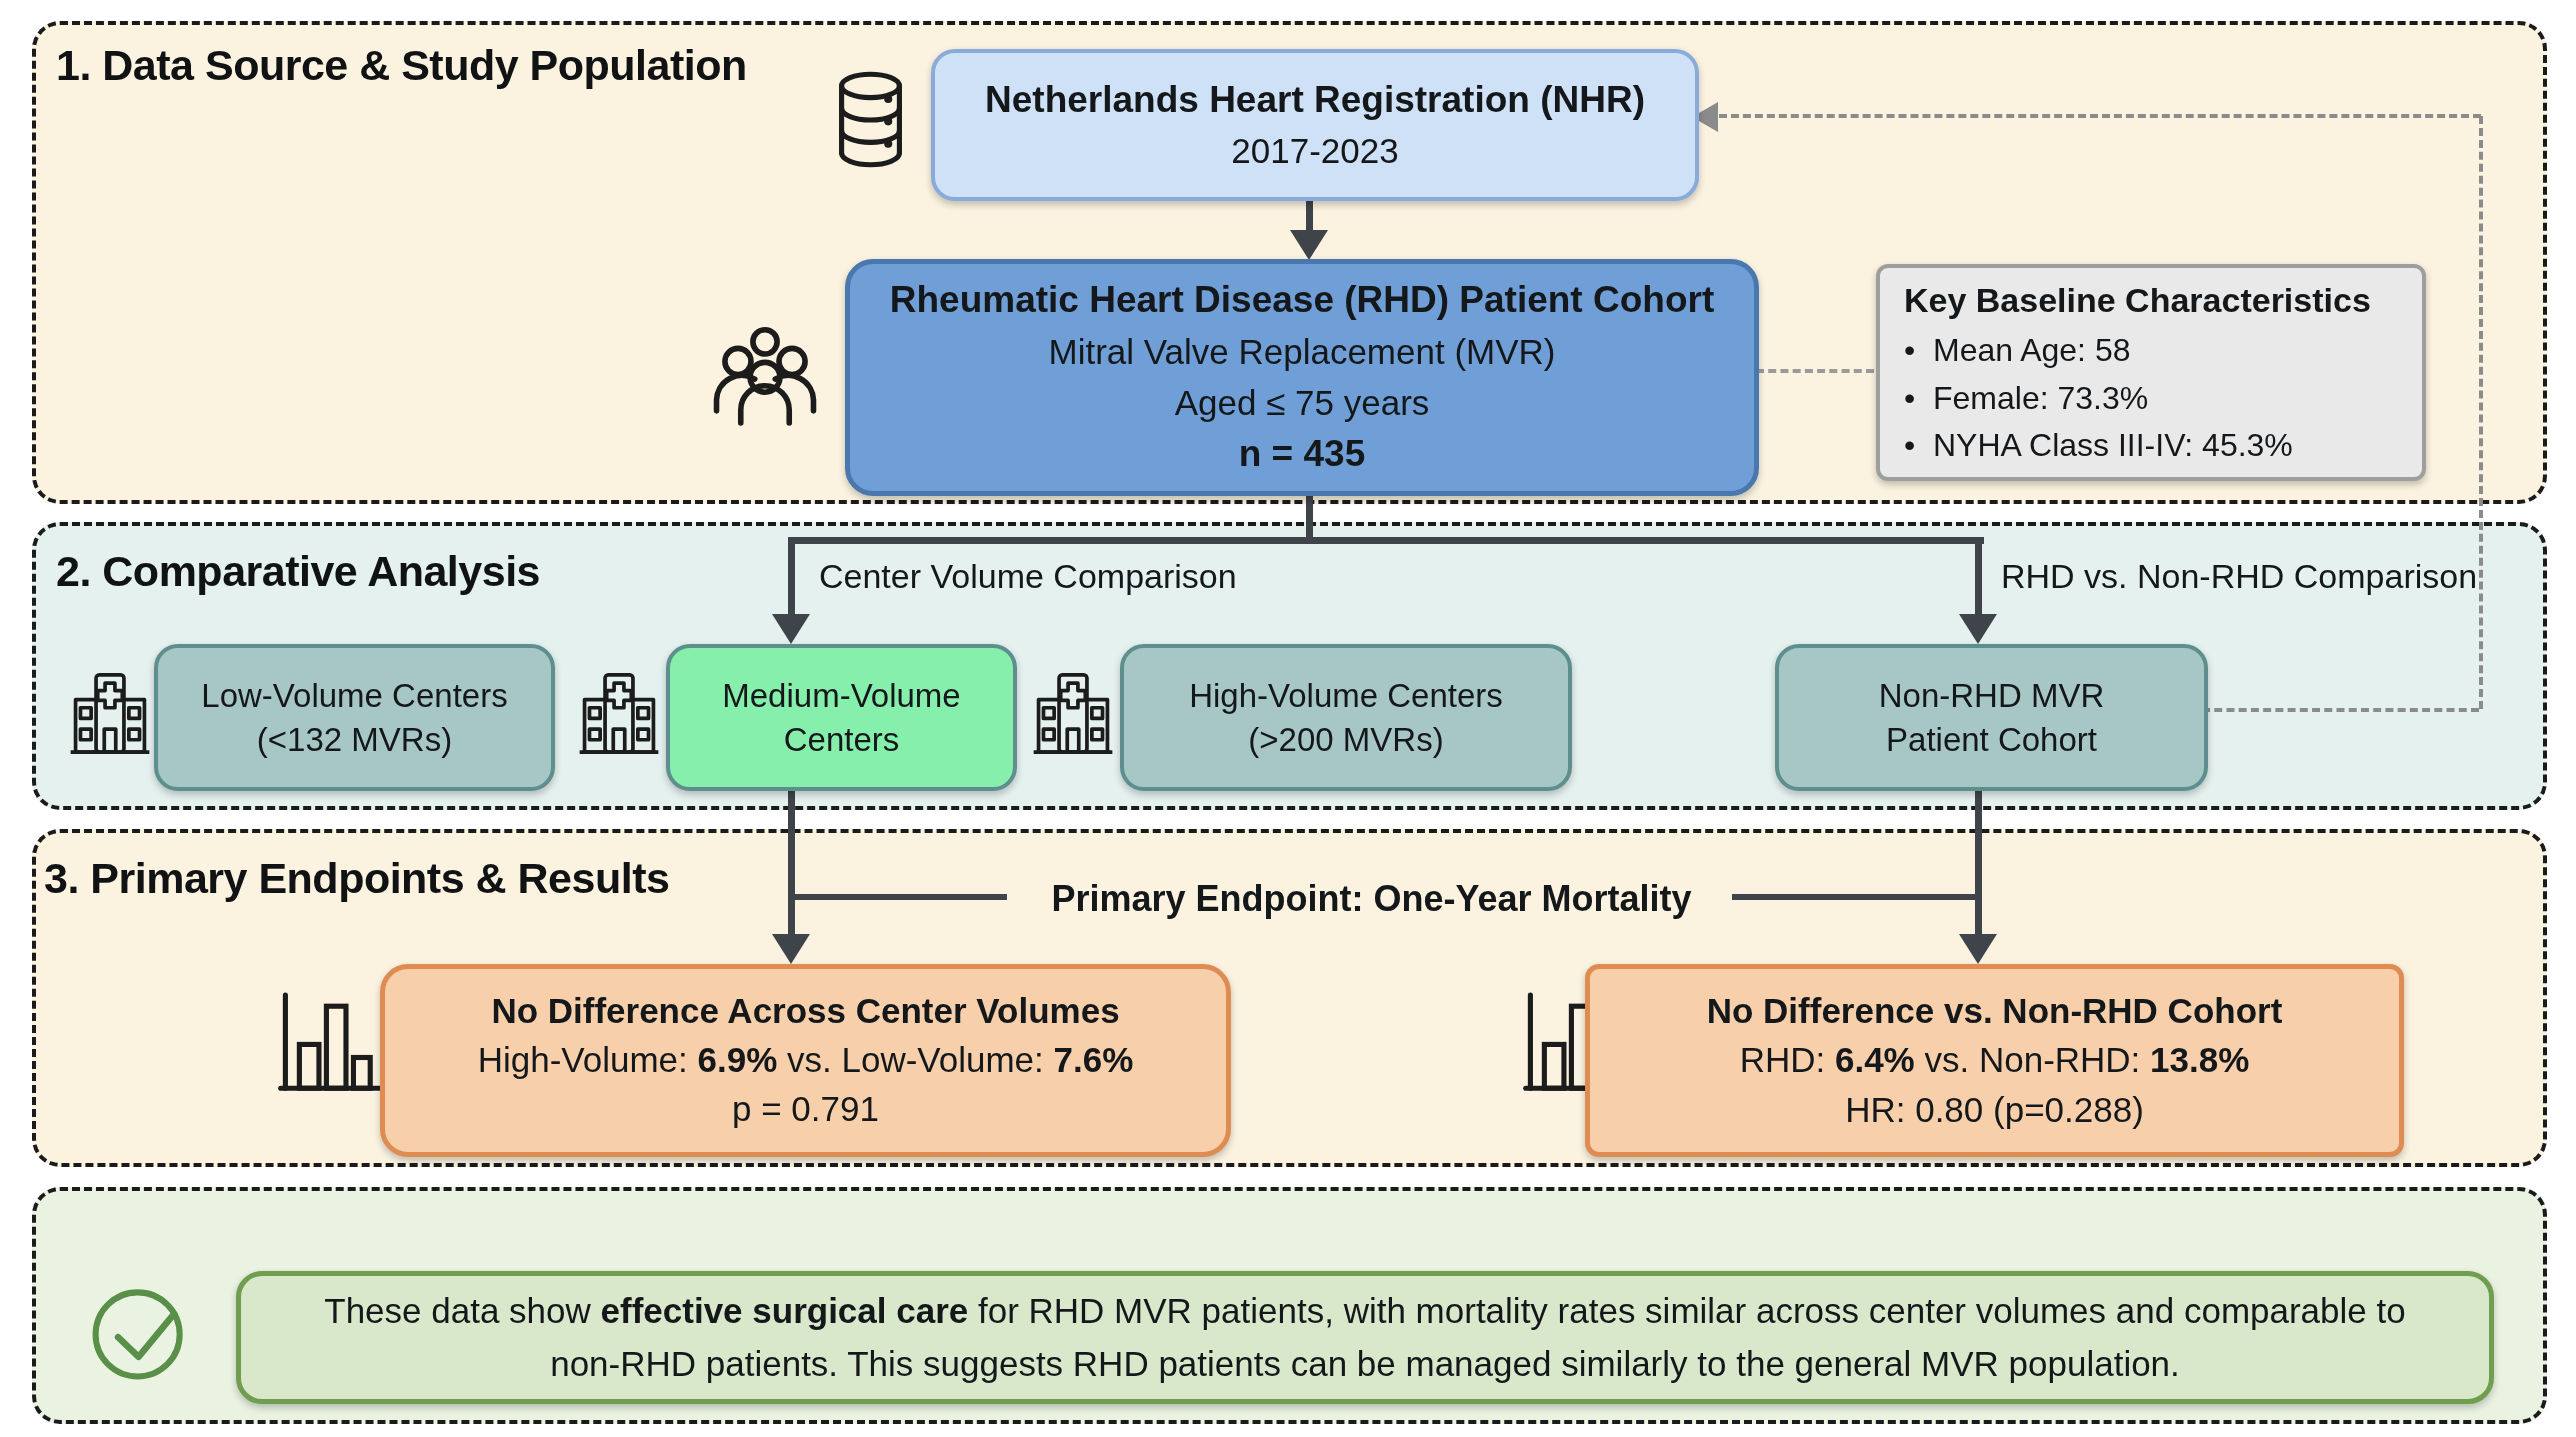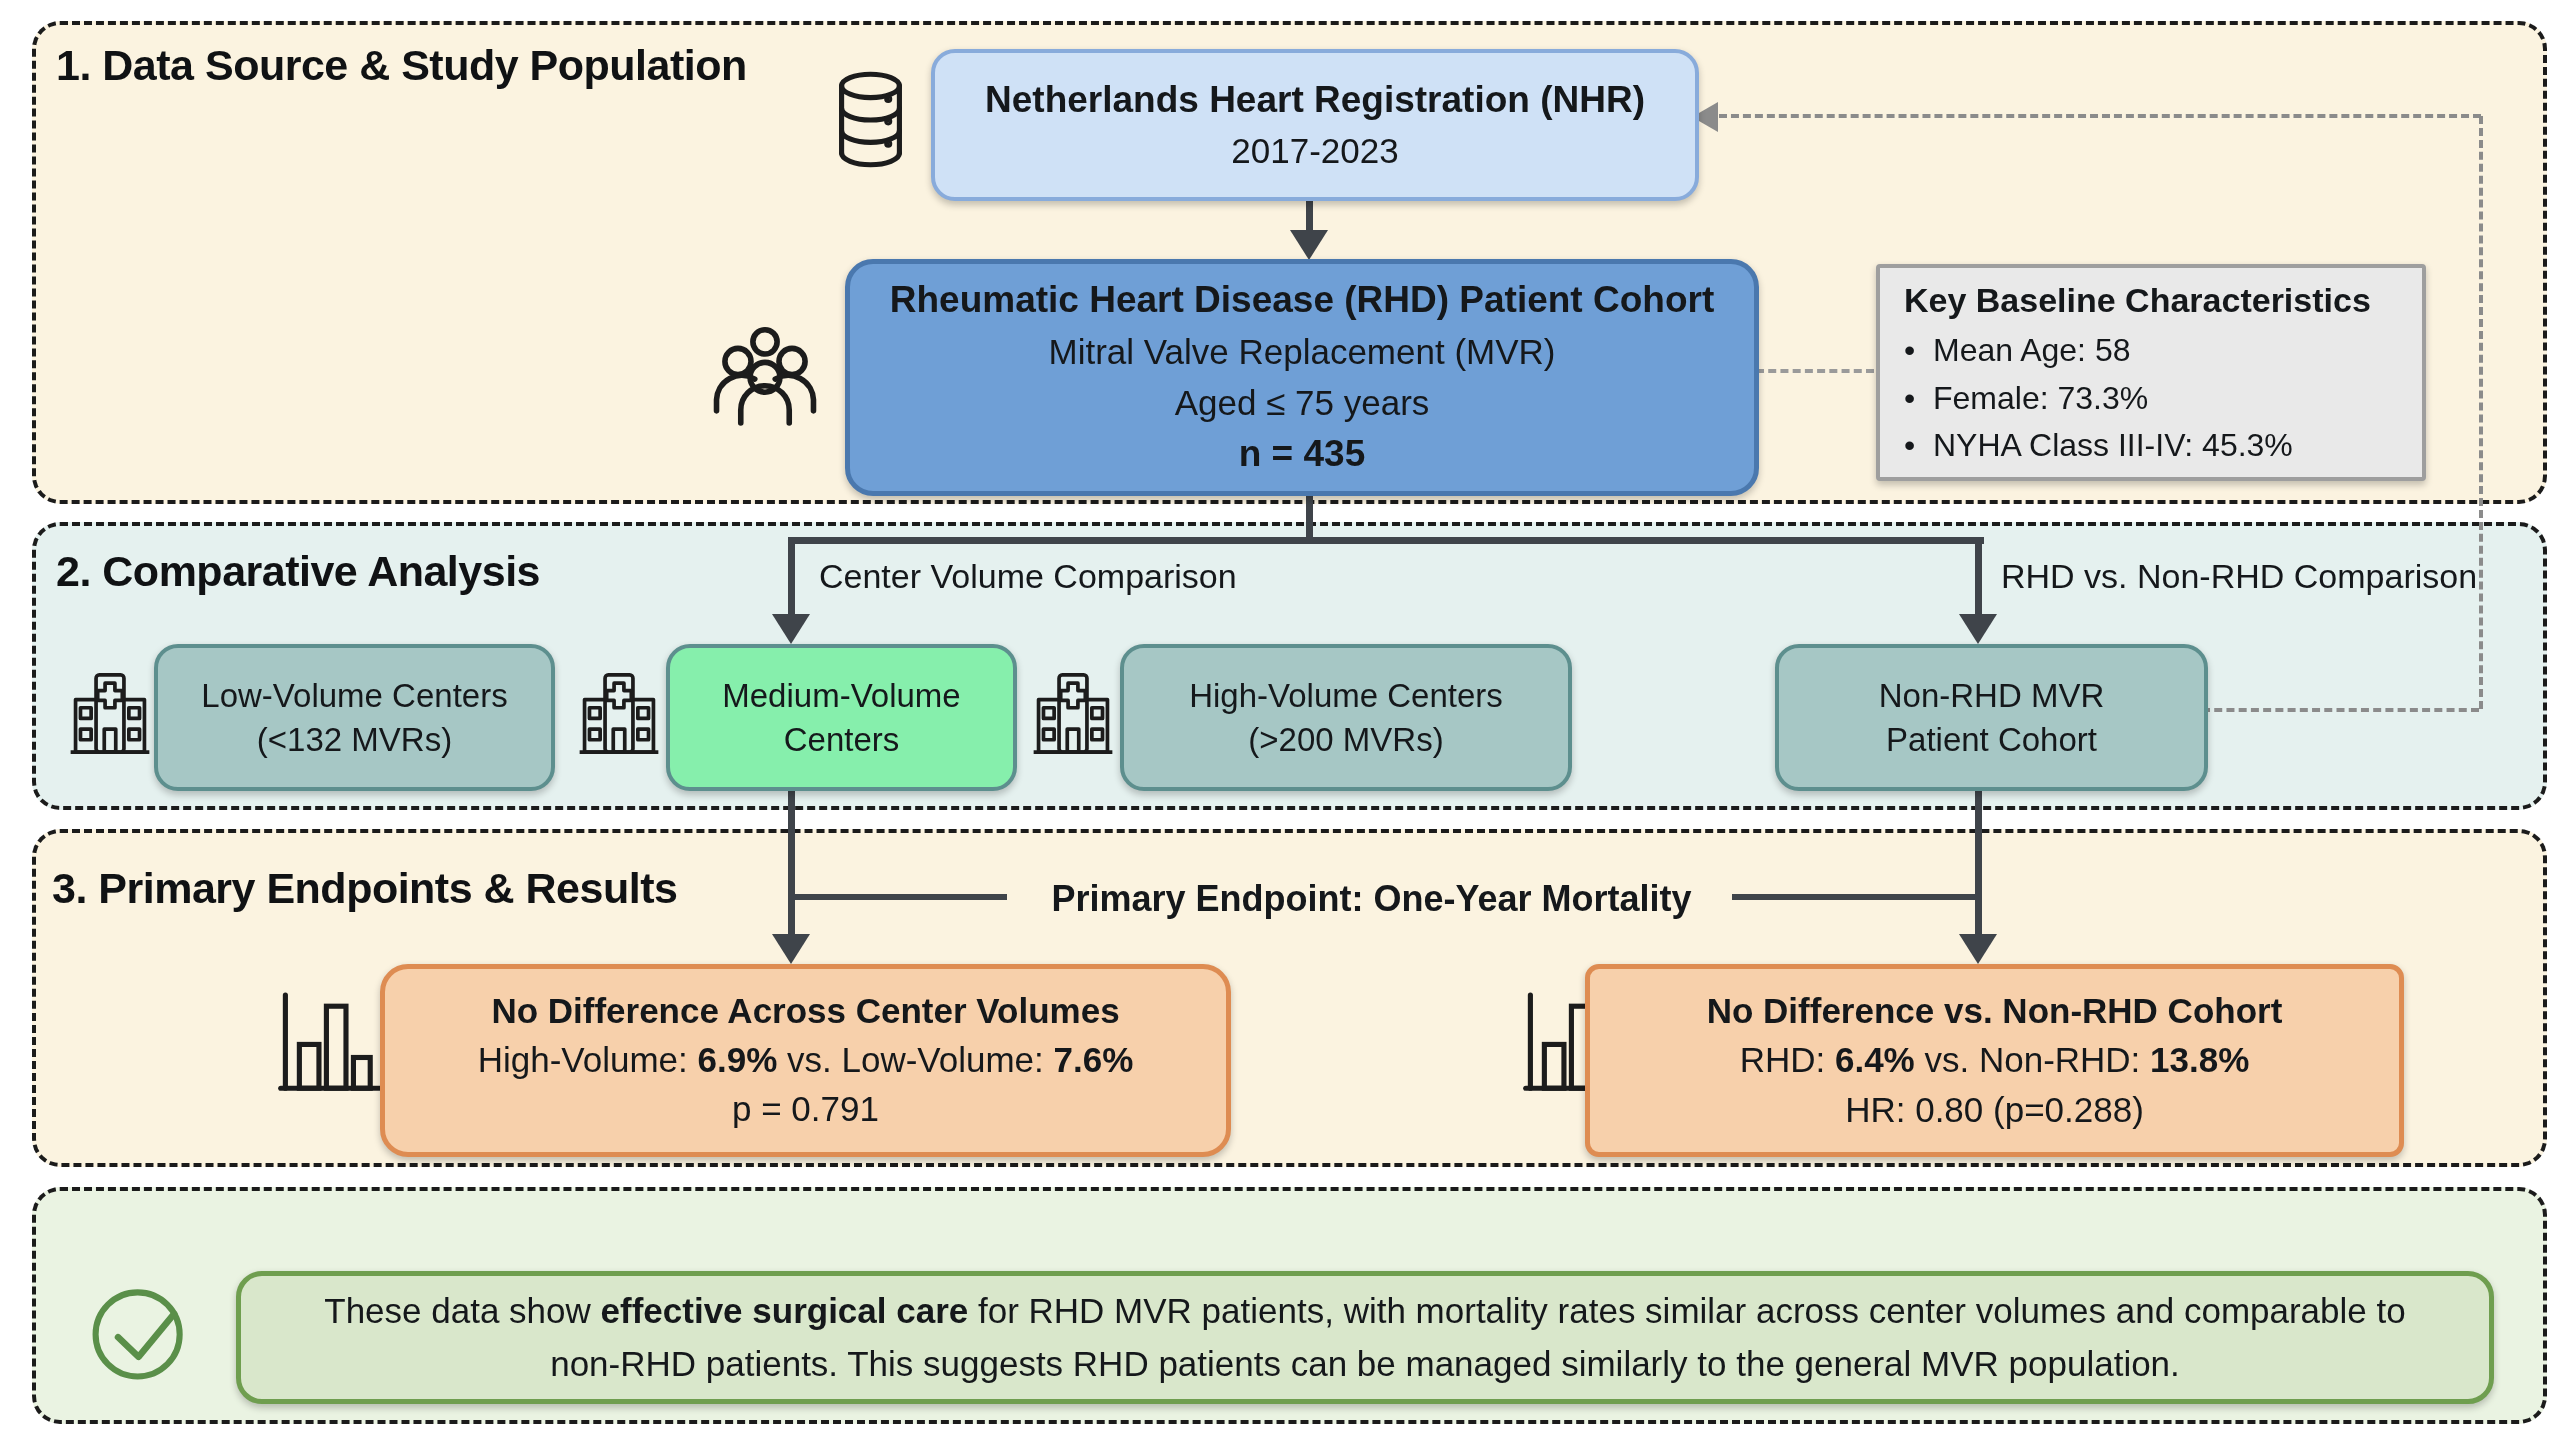--- a/index.html
+++ b/index.html
@@ -26,21 +26,21 @@
 
 <div id="canvas">
 
   <div class="panel" style="left:32px;top:20.6px;width:2507px;height:475px;background:#fbf3e0;"></div>
   <div class="panel" style="left:32px;top:522px;width:2507px;height:280px;background:#e5f1ef;"></div>
   <div class="panel" style="left:32px;top:829px;width:2507px;height:330px;background:#fbf3e0;"></div>
   <div class="panel" style="left:32px;top:1187px;width:2507px;height:229px;background:#eaf3e2;"></div>
 
   <div class="sec-title" style="left:56px;top:41px;">1. Data Source &amp; Study Population</div>
   <div class="sec-title" style="left:56px;top:547px;">2. Comparative Analysis</div>
-  <div class="sec-title" style="left:52px;top:854px;margin-top:10px;">3. Primary Endpoints &amp; Results</div>
+  <div class="sec-title" style="left:44px;top:854px;">3. Primary Endpoints &amp; Results</div>
 
   <div class="vline" style="left:1306px;top:193px;height:41px;"></div>
   <div class="arrow-down" style="left:1290px;top:230px;"></div>
 
   <div class="vline" style="left:1306px;top:485px;height:58px;"></div>
   <div class="hline" style="left:791px;top:537px;width:1193px;"></div>
 
   <div class="vline" style="left:788px;top:537px;height:81px;"></div>
   <div class="arrow-down" style="left:772px;top:614px;"></div>
 
@@ -93,21 +93,21 @@
       <circle cx="59" cy="21" r="13"></circle>
       <circle cx="30" cy="42" r="14"></circle>
       <circle cx="88" cy="42" r="14"></circle>
       <circle cx="59" cy="59" r="16"></circle>
       <path d="M7,95 V83 A27,27 0 0 1 48,61"></path>
       <path d="M111,95 V83 A27,27 0 0 0 70,61"></path>
       <path d="M33,108 V94 A26,26 0 0 1 85,94 V108"></path>
     </svg>
   </div>
 
-  <div class="box" style="left:1876px;top:264px;width:550px;height:217px;background:#e9e9e9;border:4.7px solid #9e9e9e;border-radius:4px;align-items:flex-start;text-align:left;padding:0 24px;box-sizing:border-box;gap:5.6px;">
+  <div class="box" style="left:1876px;top:264px;width:550px;height:217px;background:#e9e9e9;border:4.7px solid #9e9e9e;border-radius:12px;align-items:flex-start;text-align:left;padding:0 24px;box-sizing:border-box;gap:5.6px;">
     <div class="b" style="font-size:34px;">Key Baseline Characteristics</div>
     <div style="font-size:32px;">
       <span>•</span>&nbsp;&nbsp;<span>Mean Age: 58</span>
     </div>
     <div style="font-size:32px;">
       <span>•</span>&nbsp;&nbsp;<span>Female: 73.3%</span>
     </div>
     <div style="font-size:32px;">
       <span>•</span>&nbsp;&nbsp;<span>NYHA Class III-IV: 45.3%</span>
     </div>

